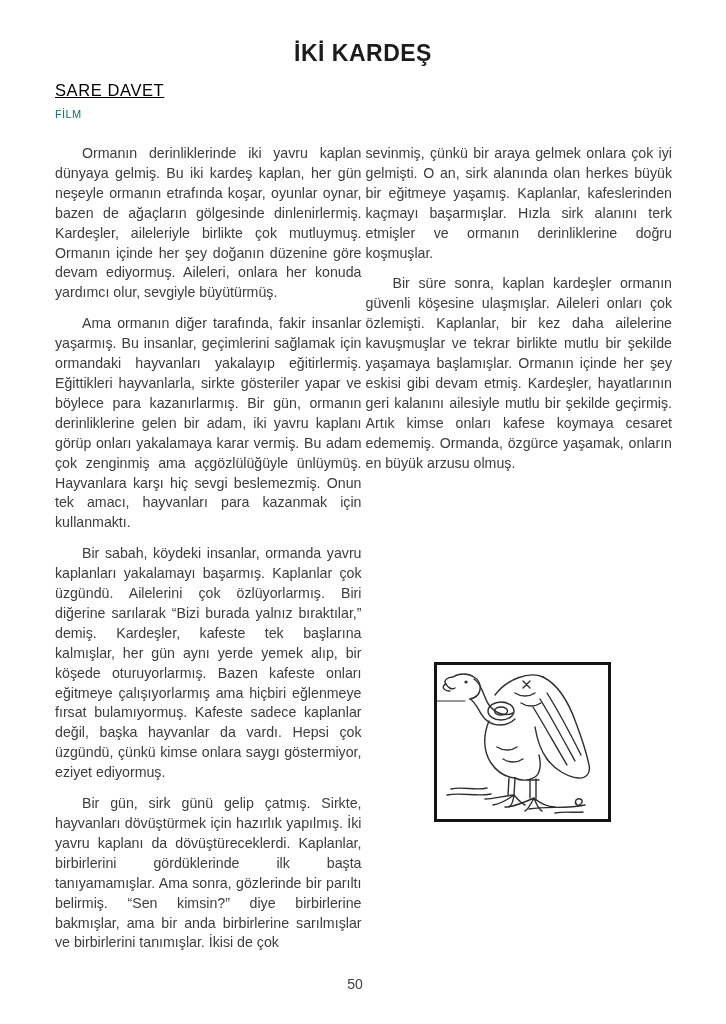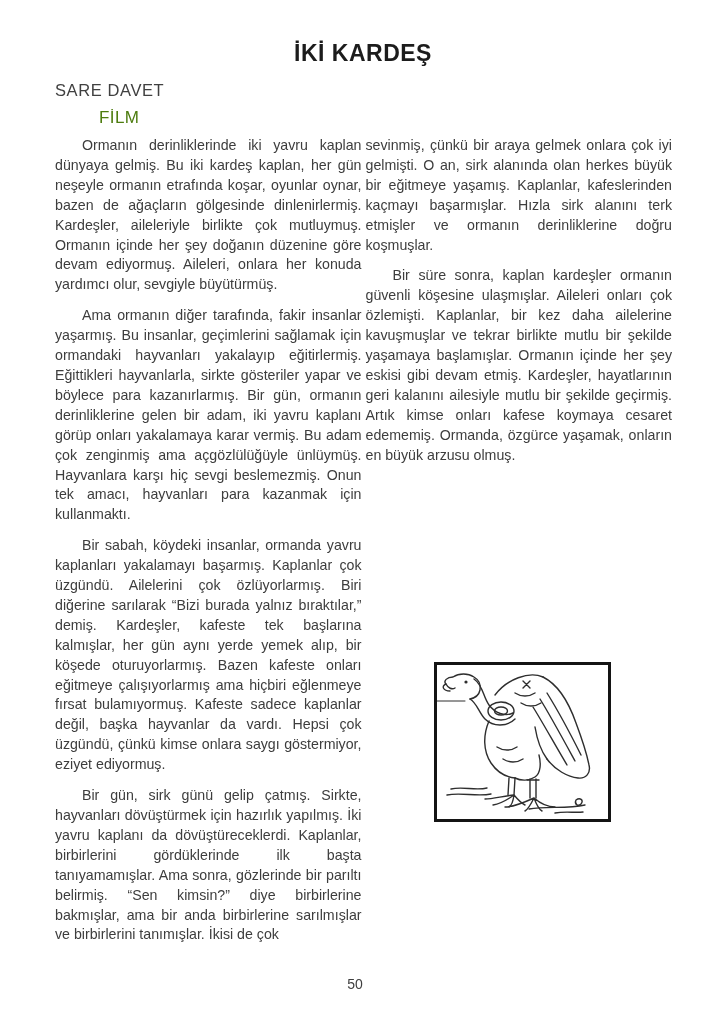--- a/index.html
+++ b/index.html
@@ -27,35 +27,35 @@
     font-weight: bold;
     letter-spacing: 0.5px;
     color: #1c1c1c;
   }
   .author {
     position: absolute;
     left: 55px;
     top: 81px;
     font-size: 16.5px;
     letter-spacing: 0.6px;
-    color: #404040;
+    color: #000000;
+    text-decoration: underline;
   }
   .category {
     position: absolute;
     left: 55px;
     top: 108px;
-    font-size: 17px;
+    font-size: 11px;
     letter-spacing: 0.4px;
-    color: #4d7c0f;
-    margin-left: 44px;
+    color: #0f766e;
   }
   .columns {
     position: absolute;
     left: 55px;
-    top: 136px;
+    top: 144px;
     width: 617px;
     display: flex;
     gap: 4px;
   }
   .col {
     flex: 1 1 0;
     min-width: 0;
   }
   .col p {
     margin: 0 0 11px 0;

